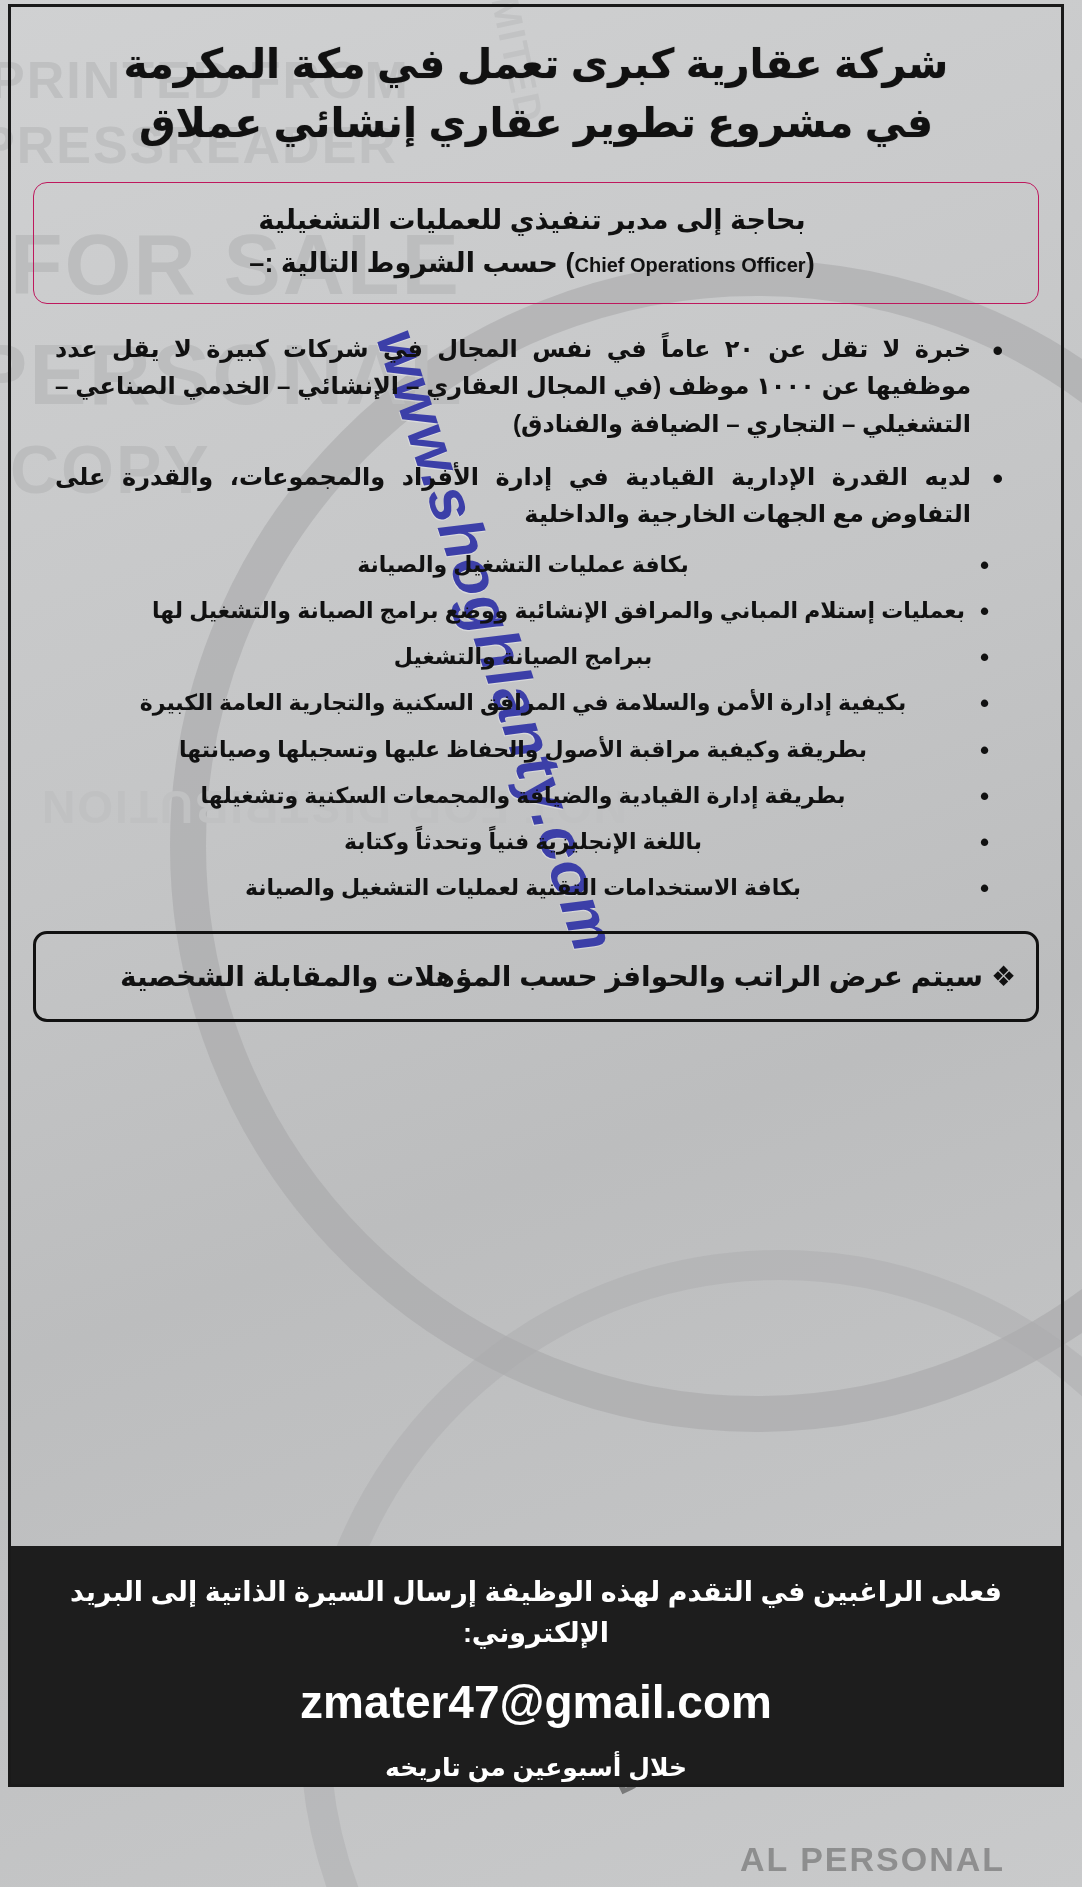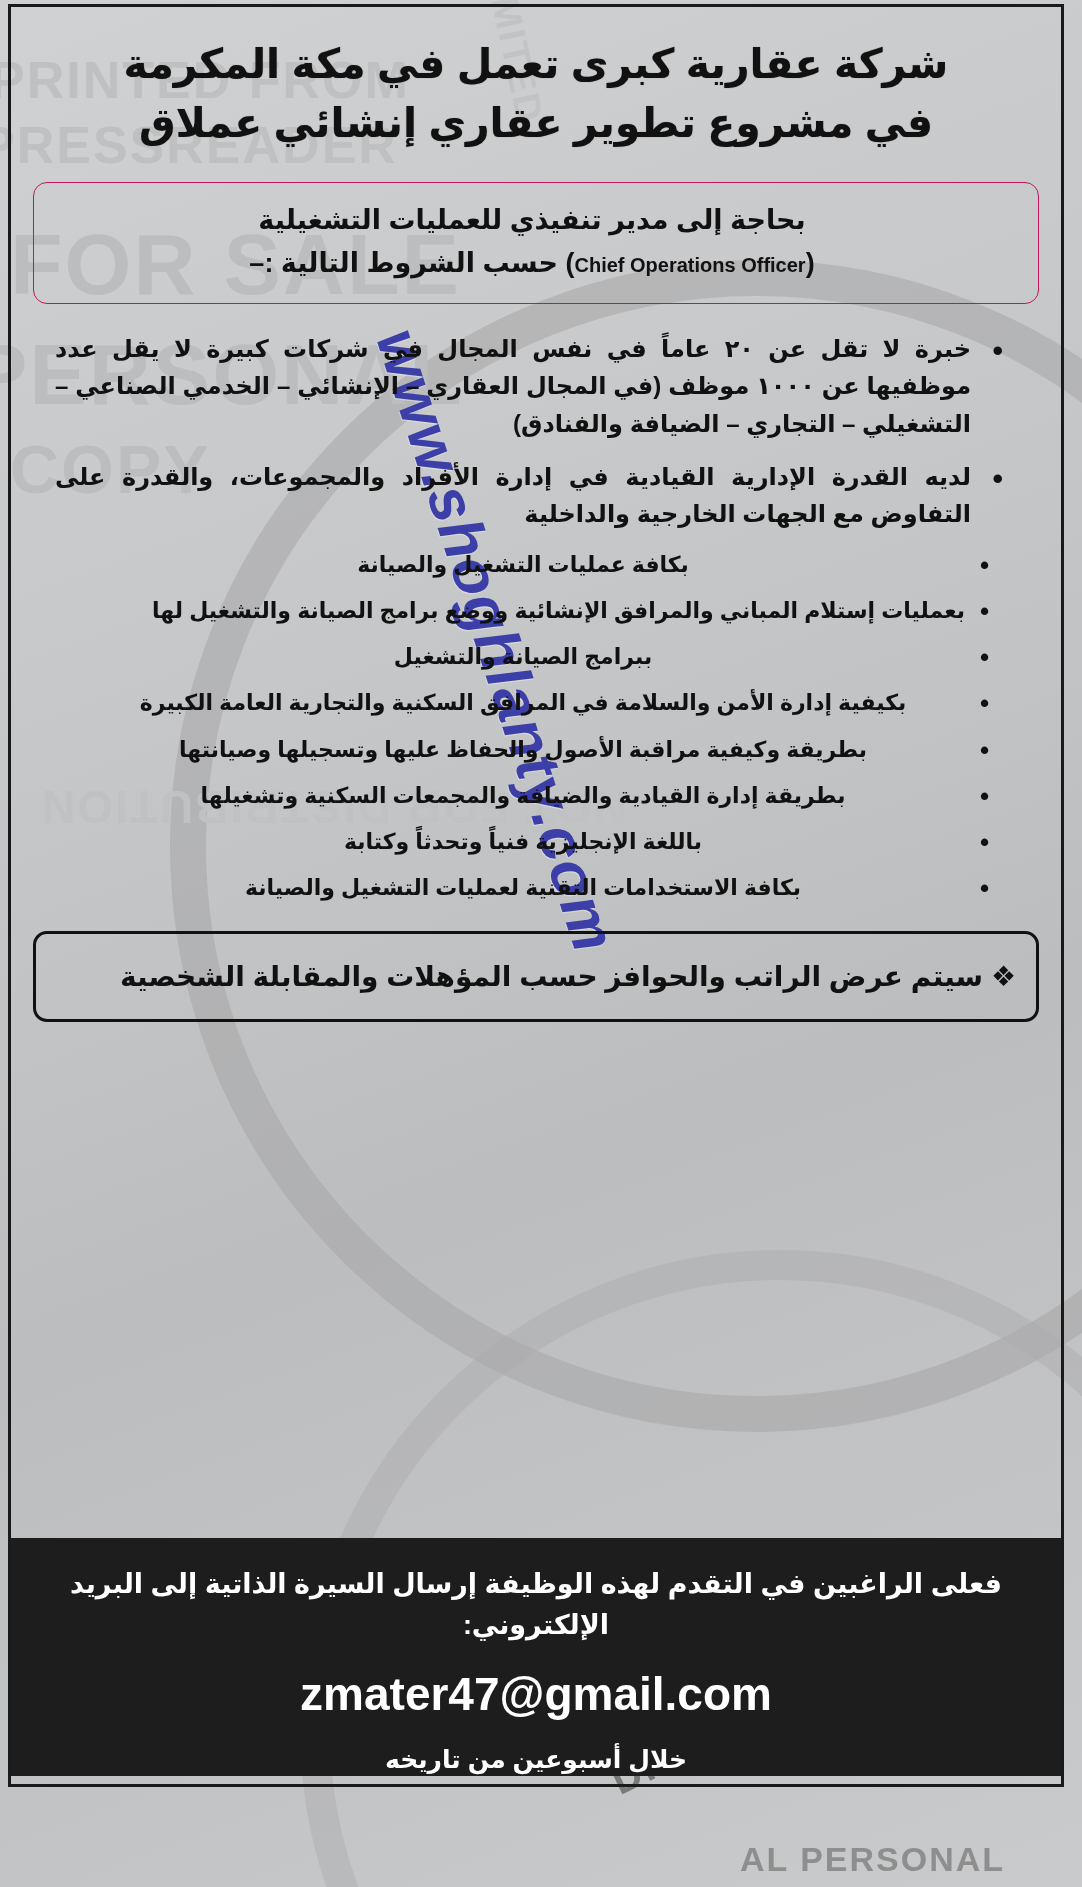--- a/index.html
+++ b/index.html
@@ -188,21 +188,21 @@
     text-align: right;
     color: #111;
     font-weight: bold;
     font-size: 28px;
   }
 
   .footer {
     position: absolute;
     left: 0;
     right: 0;
-    bottom: 8px;
+    bottom: 0;
     height: 238px;
     background: #1d1d1d;
     color: #fff;
     text-align: center;
     padding-top: 26px;
     box-sizing: border-box;
   }
   .footer .f1 {
     font-size: 27px;
     font-weight: bold;

